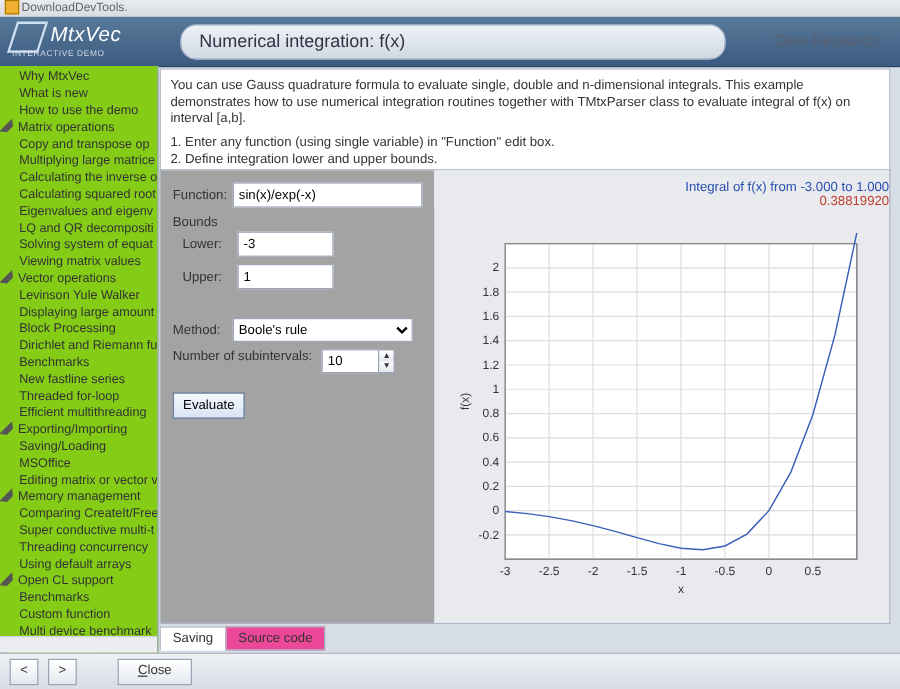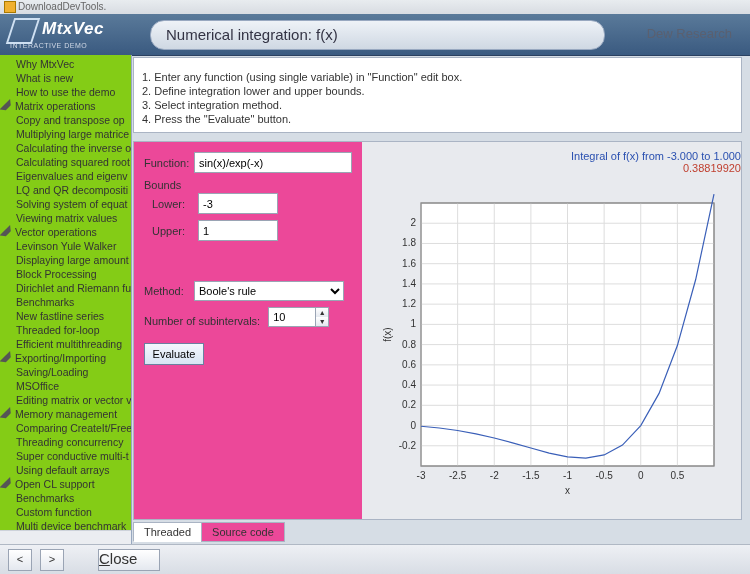--- a/index.html
+++ b/index.html
@@ -1,59 +1,59 @@
 <!DOCTYPE html>
 <html><head>
 <meta charset="utf-8">
 <style>
 html,body{margin:0;padding:0;width:750px;height:574px;font-family:Tahoma,Arial,sans-serif;font-size:11px;color:#333;overflow:hidden;background:#d6dde5}
 .titlebar{position:absolute;left:0;top:0;right:0;height:14px;background:linear-gradient(#e8ecef,#d8dce2);font-size:10px;color:#666;padding:0 4px;line-height:14px}
 .titlebar .tb-icon{display:inline-block;width:10px;height:10px;background:#f0b030;border:1px solid #aa7a00;margin-right:2px;vertical-align:middle}
 .header{position:absolute;left:0;top:14px;right:0;height:41px;background:linear-gradient(#5a7a9a,#3a5a80);border-bottom:1px solid #2a4060}
 .logo{position:absolute;left:10px;top:4px;color:#fff}
-.logo-main{font-size:17px;font-style:italic;font-weight:bold;letter-spacing:0.5px}
+.logo-main{font-size:17px;font-style:italic;font-weight:normal;letter-spacing:0.5px}
 .logo-sub{font-size:7px;letter-spacing:0.5px;margin-top:-2px;color:#d0d8e5}
 .logo-ico{display:inline-block;width:22px;height:22px;border:2px solid #cfe0f2;transform:skewX(-18deg);margin-right:6px;vertical-align:middle}
 .page-title{position:absolute;left:150px;top:6px;right:145px;height:28px;background:linear-gradient(#eef2f7,#cfd8e3);border:1px solid #98a8c0;border-radius:14px;line-height:28px;padding:0 15px;font-size:15px;color:#334}
 .brand{position:absolute;right:18px;top:12px;font-size:13px;color:#5a6070}
 .sidebar{position:absolute;left:0;top:55px;width:131px;bottom:30px;background:#84cc16;border-right:1px solid #98a8c0;overflow:hidden}
 .tree{padding:2px 0 0 2px;font-size:10.5px;line-height:14px;white-space:nowrap}
 .tree-item{padding-left:14px;position:relative;overflow:hidden;text-overflow:clip}
 .tree-parent{padding-left:4px;position:relative}
 .tree-parent::before{content:"";position:absolute;left:0;top:3px;width:7px;height:7px;border-top:4px solid transparent;border-bottom:4px solid transparent;border-left:5px solid #555}
 .tree-parent.open::before{transform:rotate(45deg);top:2px;left:1px}
 .tree-parent span{padding-left:9px}
 .status{position:absolute;left:0;bottom:0;right:0;height:29px;background:linear-gradient(#eef0f4,#d8dde5);border-top:1px solid #b0b8c4;display:flex;align-items:center;padding:0 8px;gap:8px}
 .navbtn{width:22px;height:20px;border:1px solid #9aa4b4;background:linear-gradient(#fff,#e4e8ef);font-size:11px;line-height:18px;text-align:center}
-.closebtn{width:60px;height:20px;border:1px solid #9aa4b4;background:linear-gradient(#fff,#e4e8ef);font-size:15px;line-height:18px;text-align:left}
+.closebtn{width:60px;height:20px;border:1px solid #9aa4b4;background:linear-gradient(#fff,#e4e8ef);font-size:11px;line-height:18px;text-align:center}
 .closebtn u{text-decoration:underline}
 .content{position:absolute;left:133px;top:57px;right:8px;bottom:32px}
 .intro{background:#fff;border:1px solid #aab4c4;padding:6px 8px;font-size:11px;line-height:14px}
 .workarea{position:absolute;left:0;top:84px;right:0;bottom:22px;border:1px solid #aab4c4;display:flex}
-.controls{width:228px;background:#ec4899;padding:10px 10px;box-sizing:border-box}
+.controls{width:228px;background:#a3a3a3;padding:10px 10px;box-sizing:border-box}
 .row{display:flex;align-items:center;margin-bottom:6px}
 .row label{width:50px;font-size:11px}
 .row input[type=text]{flex:1;border:1px solid #9aa4b4;padding:2px 4px;font-size:11px;height:15px}
 .bounds{margin-top:2px;margin-left:4px}
 .bounds .row label{padding-left:4px;width:46px}
 .bounds .row input{width:70px;flex:none}
 .methodsel{height:20px;border:1px solid #9aa4b4;font-size:11px;width:150px;background:#fff}
 .spinner-wrap{display:inline-flex}
 .spinner-wrap input{width:38px;border:1px solid #9aa4b4;padding:2px 4px;font-size:11px;height:14px}
 .spinner-btns{display:flex;flex-direction:column;border:1px solid #9aa4b4;border-left:none}
 .spinner-btns div{height:9px;width:12px;font-size:7px;text-align:center;line-height:9px;background:linear-gradient(#fff,#e4e8ef)}
 .eval{margin-top:16px;height:22px;width:60px;border:1px solid #6a80a0;background:linear-gradient(#f4f8fe,#d8e4f4);font-size:11px}
 .chartarea{flex:1;background:#e8eaee;display:flex;align-items:center;justify-content:center;position:relative}
 .chart-title{position:absolute;top:8px;left:0;right:0;text-align:right;font-size:11px;color:#2a50b0}
 .chart-title .v{color:#c04030}
 svg.chart{width:345px;height:335px}
 .tabs{position:absolute;left:0;bottom:0;display:flex;font-size:11px}
 .tabs div{padding:3px 10px;border:1px solid #aab4c4;background:#ec4899;margin-right:-1px}
 .tabs div.active{background:#fff;border-bottom:1px solid #fff}
-fieldset{border:none;padding:0;margin:16px}
+fieldset{border:none;padding:0;margin:0}
 .fs-label{font-size:11px}
 .scroll-h{position:absolute;left:0;right:0;bottom:0;height:13px;background:#ebedf1;border-top:1px solid #cdd2da}
 </style>
 </head>
 <body>
 
 <div class="titlebar">
   <span class="tb-icon"></span><span>DownloadDevTools.</span>
 </div>
 
@@ -88,34 +88,35 @@
       <div class="tree-item">Benchmarks</div>
       <div class="tree-item">New fastline series</div>
       <div class="tree-item">Threaded for-loop</div>
       <div class="tree-item">Efficient multithreading</div>
       <div class="tree-parent open"><span>Exporting/Importing</span></div>
       <div class="tree-item">Saving/Loading</div>
       <div class="tree-item">MSOffice</div>
       <div class="tree-item">Editing matrix or vector v</div>
       <div class="tree-parent open"><span>Memory management</span></div>
       <div class="tree-item">Comparing CreateIt/Free</div>
+      <div class="tree-item">Super conductive multi-t</div>
       <div class="tree-item">Threading concurrency</div>
-      <div class="tree-item">Super conductive multi-t</div>
       <div class="tree-item">Using default arrays</div>
       <div class="tree-parent open"><span>Open CL support</span></div>
       <div class="tree-item">Benchmarks</div>
       <div class="tree-item">Custom function</div>
       <div class="tree-item">Multi device benchmark</div>
       <div class="tree-parent open"><span>Numerical integration</span></div>
     </div>
   <div class="scroll-h"></div>
 </div>
 
 <div class="content">
   <div class="intro">
+    <div>You can use Gauss quadrature formula to evaluate single, double and n-dimensional integrals. This example demonstrates how to use numerical integration routines together with TMtxParser class to evaluate integral of f(x) on interval [a,b].</div>
     <div style="height:6px"></div>
     <div>1. Enter any function (using single variable) in "Function" edit box.</div>
     <div>2. Define integration lower and upper bounds.</div>
     <div>3. Select integration method.</div>
     <div>4. Press the "Evaluate" button.</div>
   </div>
 
   <div class="workarea">
     <div class="controls">
       <div class="row">
@@ -133,21 +134,21 @@
           <input type="text" value="1" style="">
         </div>
       </fieldset>
       <div style="height:18px"></div>
       <div class="row">
         <label>Method:</label>
         <select class="methodsel">
           <option>Boole's rule</option>
         </select>
       </div>
-      <div style="display:flex;align-items:flex-end;margin-top:4px">
+      <div style="display:flex;align-items:flex-start;margin-top:4px">
         <span style="margin-right:8px">Number of subintervals:</span>
         <span class="spinner-wrap">
           <input type="text" value="10" style="">
           <span class="spinner-btns">
             <div>▲</div>
             <div>▼</div>
           </span>
         </span>
       </div>
       <button class="eval">Evaluate</button>
@@ -202,21 +203,21 @@
           <text x="37" y="63.230769230769255" font-size="10" text-anchor="end" fill="#333">2</text>
           <rect x="42" y="40" width="293" height="263" fill="none" stroke="#888"></rect>
           <path d="M42 263.24856153846156L60.3125 265.00863846153845L78.625 267.5091615384615L96.9375 270.81891538461537L115.25 274.98645384615384L133.5625 279.7953076923077L151.875 284.99967307692305L170.1875 290.0502846153846L188.5 293.85164615384616L206.8125 295.1150576923077L225.125 291.95298846153844L243.4375 282.0419346153846L261.75 262.53846153846155L280.0625 230.38974615384615L298.375 182.5824153846154L316.6875 116.50467692307691L335 31.163200000000018" fill="none" stroke="#3a5fb8" stroke-width="1.2"></path>
           <text x="188.5" y="331" font-size="10" text-anchor="middle" fill="#333">x</text>
           <text x="12" y="171.5" font-size="10" text-anchor="middle" fill="#333" transform="rotate(-90 12 171.5)">f(x)</text>
         </svg>
     </div>
   </div>
 
   <div class="tabs">
-    <div class="active">Threaded</div>
+    <div class="active">Saving</div>
     <div>Source code</div>
   </div>
 </div>
 
 <div class="status">
   <div class="navbtn">&lt;</div>
   <div class="navbtn">&gt;</div>
   <div style="width:18px"></div>
   <div class="closebtn"><u>C</u><span>lose</span></div>
 </div>

